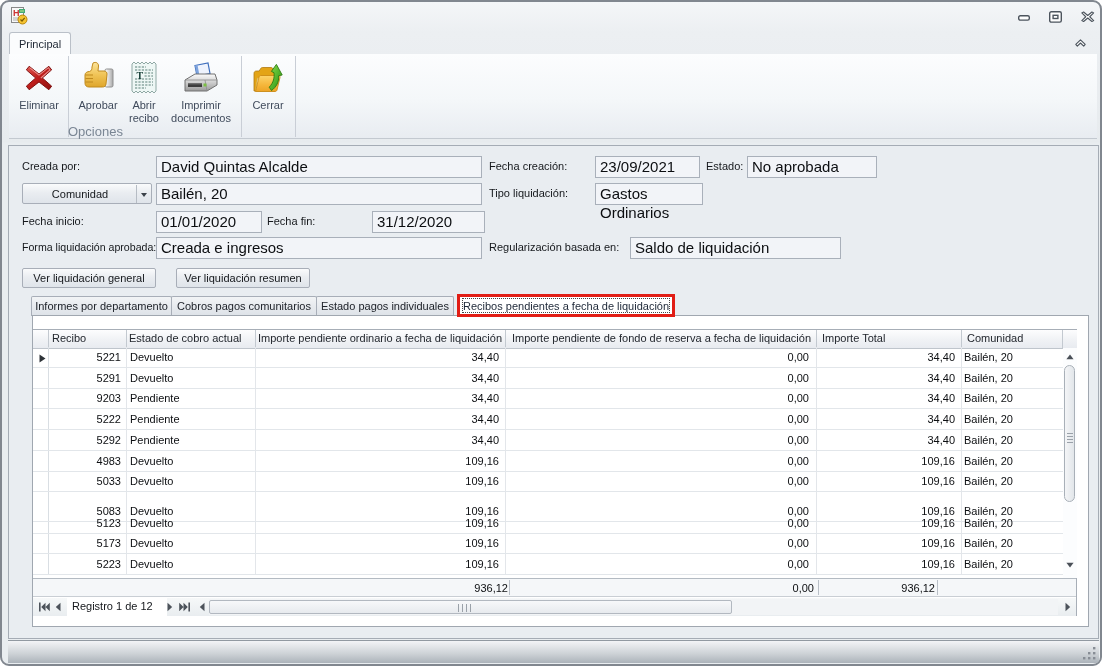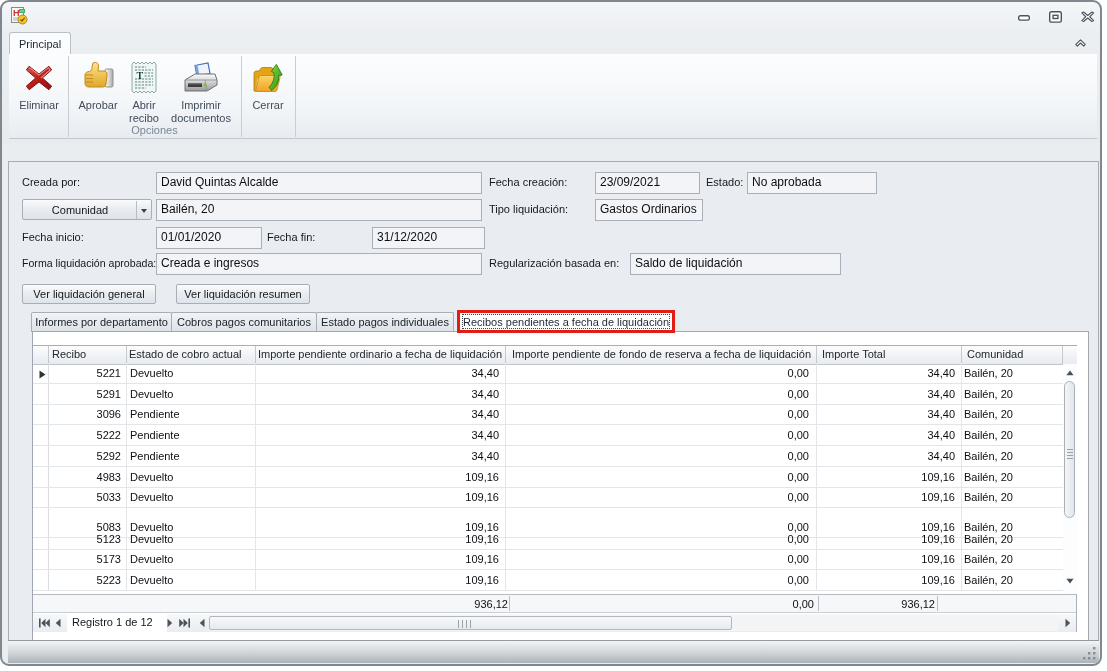--- a/index.html
+++ b/index.html
@@ -19,28 +19,28 @@
   background:#fbfcfd; border:1px solid #bac0c8; border-bottom:none;
   border-radius:3px 3px 0 0; font-size:11px; color:#1d2633;
   text-align:center; line-height:22px; }
 #ribbon { position:absolute; left:7px; top:52px; width:1088px; height:85px;
   background:linear-gradient(#fcfdfe, #f4f7f9 55%, #e8ecf1);
   border-bottom:1px solid #c3c9d0; }
 .rsep { position:absolute; top:2px; width:1px; height:81px; background:#c9ced6; }
 .rbtn { position:absolute; top:2px; font-size:11px; color:#404b5c; text-align:center; }
 .rbtn .cap { position:absolute; width:100%; top:43px; line-height:13px; }
 .rbtn svg { position:absolute; left:50%; transform:translateX(-50%); top:5px; }
-#opciones { position:absolute; left:59px; top:70px; width:173px; text-align:center;
-  font-size:11px; color:#7a8694; }
+#opciones { position:absolute; left:59px; top:70px; width:173px; 
+  font-size:13px; color:#7a8694; }
 
 #panel { position:absolute; left:6px; top:143px; width:1091px; height:494px;
-  background:#e9edf1; border:1px solid #a5acb5;margin-top:16px; }
+  background:#e9edf1; border:1px solid #a5acb5; }
 .lbl { position:absolute; font-size:11px; color:#15181c; }
 .tbox { position:absolute; height:22px; background:#f2f4f8; border:1px solid #a9b0ba;
-  font-size:12px; color:#0c0e11; line-height:19px; padding-left:4px; }
+  font-size:15px; color:#0c0e11; line-height:19px; padding-left:4px; }
 .btn { position:absolute; height:20px; background:linear-gradient(#fafbfc,#eaedf1 45%,#dfe4ea);
   border:1px solid #a8aeb8; border-radius:2px; font-size:11px; color:#15181c;
   text-align:center; }
 
 .btab { position:absolute; top:150px; height:20px;
   background:linear-gradient(#f2f4f6,#e7eaee 50%,#dde2e8);
   border:1px solid #a8aeb8; border-bottom:none; border-radius:2px 2px 0 0;
   font-size:11px; color:#20242b; text-align:center; line-height:19px; }
 
 #wbox { position:absolute; left:23px; top:169px; width:1057px; height:312px;
@@ -250,21 +250,21 @@
           </div>
           <div class="grow" style="top:21px">
             <span style="right:942px">5291</span>
             <span style="left:97px">Devuelto</span>
             <span style="right:564px">34,40</span>
             <span style="right:254px">0,00</span>
             <span style="right:108px">34,40</span>
             <span style="left:931px">Bailén, 20</span>
           </div>
           <div class="grow" style="top:41px">
-            <span style="right:942px">3096</span>
+            <span style="right:942px">9203</span>
             <span style="left:97px">Pendiente</span>
             <span style="right:564px">34,40</span>
             <span style="right:254px">0,00</span>
             <span style="right:108px">34,40</span>
             <span style="left:931px">Bailén, 20</span>
           </div>
           <div class="grow" style="top:62px">
             <span style="right:942px">5222</span>
             <span style="left:97px">Pendiente</span>
             <span style="right:564px">34,40</span>

